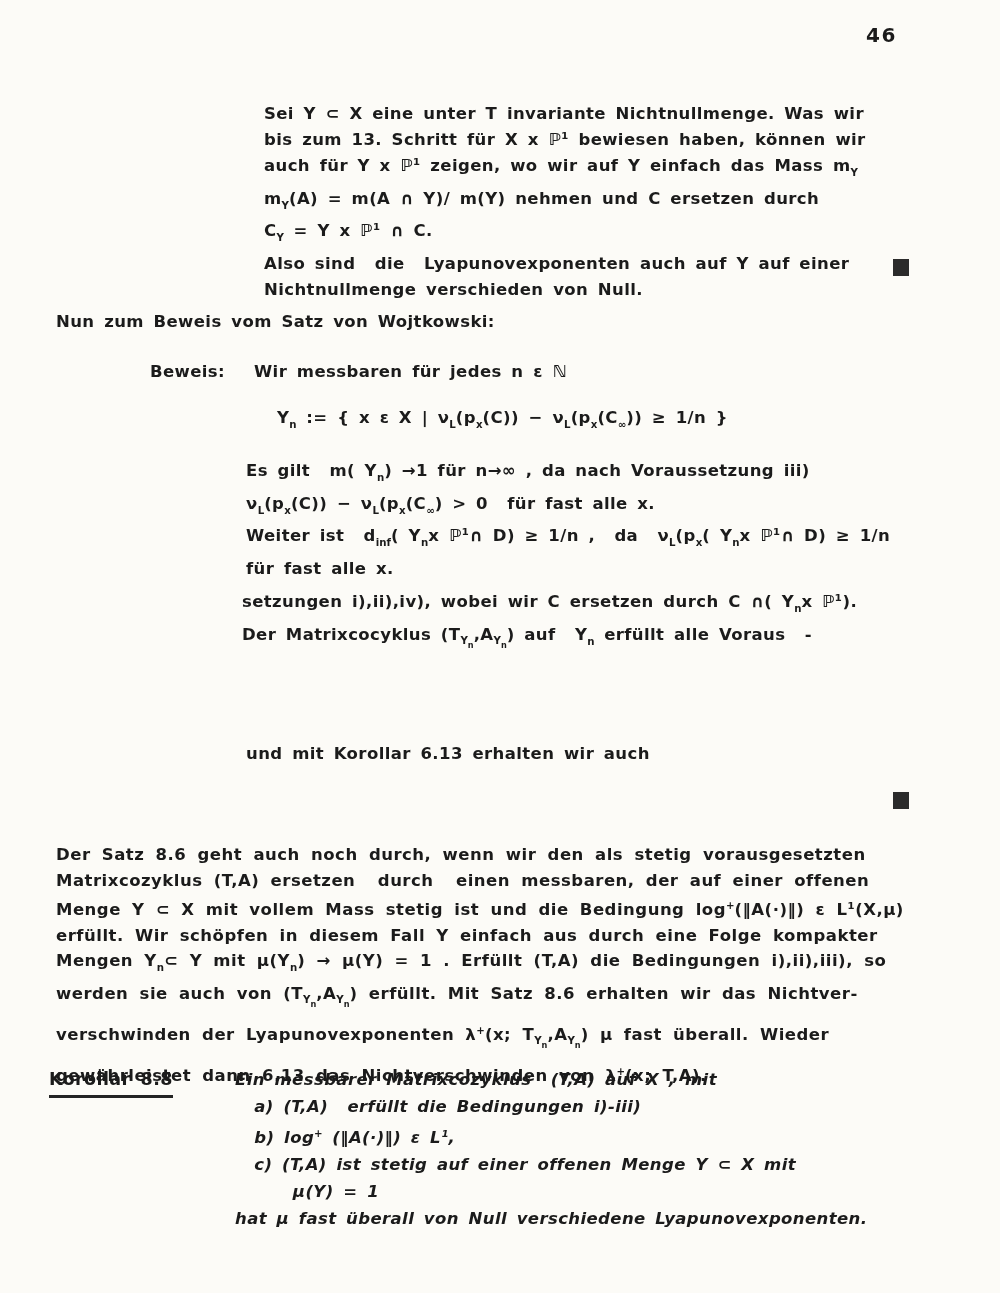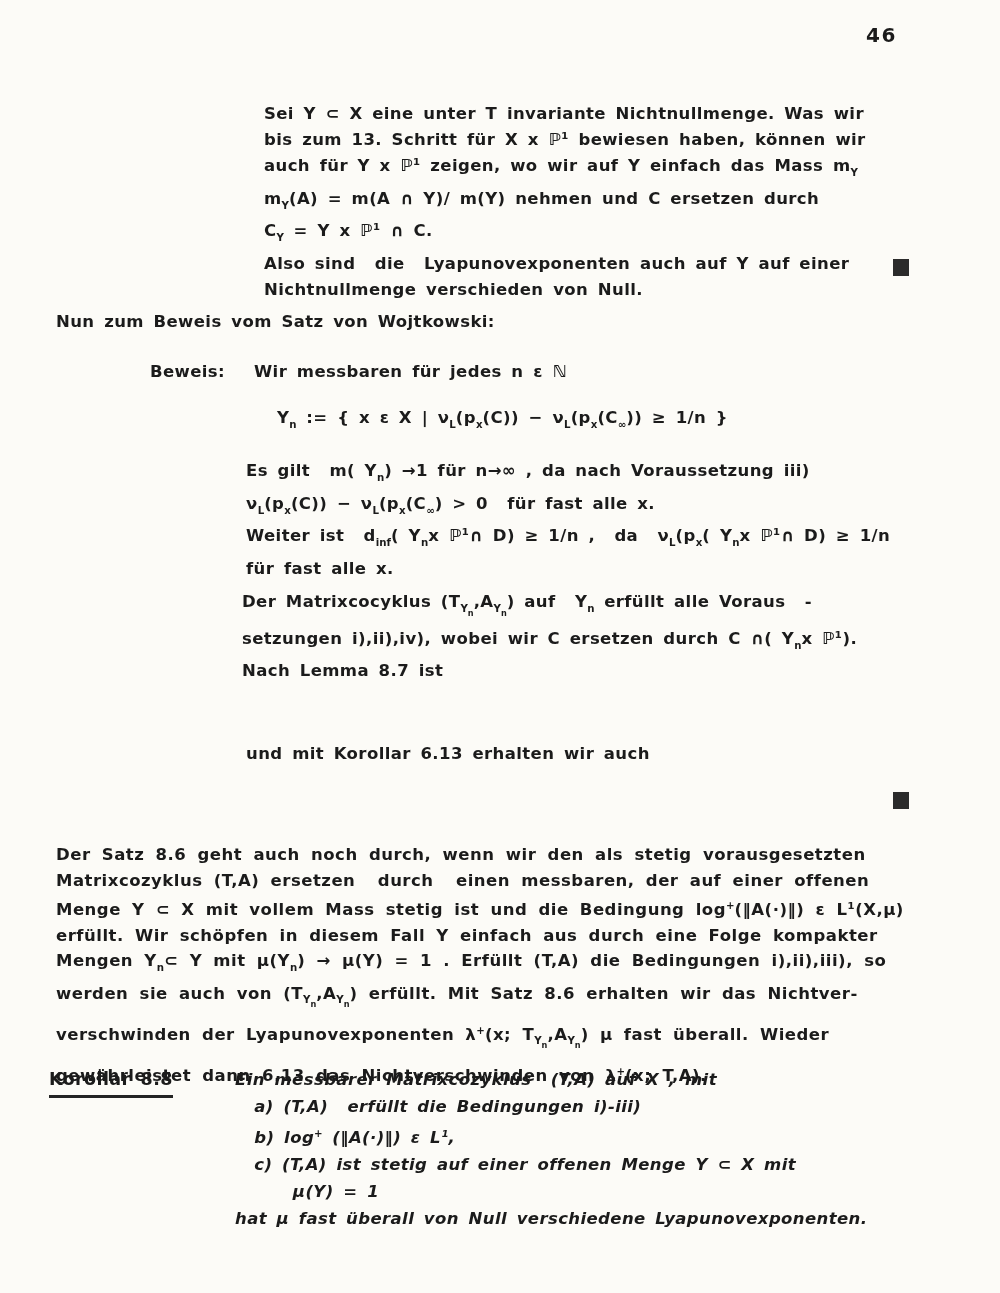--- a/index.html
+++ b/index.html
@@ -55,21 +55,21 @@
   <div class="qed qed1"></div>
 
   <div class="block b-nun">Nun zum Beweis vom Satz von Wojtkowski:</div>
 
   <div class="block b-beweis">Beweis:   Wir messbaren für jedes n ε ℕ</div>
 
   <div class="block b-f1">Y<sub>n</sub> := { x ε X | ν<sub>L</sub>(p<sub>x</sub>(C)) − ν<sub>L</sub>(p<sub>x</sub>(C<sub>∞</sub>)) ≥ 1/n }</div>
 
   <div class="block b-esgilt"><div class="line">Es gilt  m( Y<sub>n</sub>) →1 für n→∞ , da nach Voraussetzung iii)</div><div class="line">ν<sub>L</sub>(p<sub>x</sub>(C)) − ν<sub>L</sub>(p<sub>x</sub>(C<sub>∞</sub>) &gt; 0  für fast alle x.</div><div class="line">Weiter ist  d<sub>inf</sub>( Y<sub>n</sub>x ℙ¹∩ D) ≥ 1/n ,  da  ν<sub>L</sub>(p<sub>x</sub>( Y<sub>n</sub>x ℙ¹∩ D) ≥ 1/n</div><div class="line">für fast alle x.</div></div>
 
-  <div class="block b-matrix"><div class="line">Der Matrixcocyklus (T<sub>Y<sub>n</sub></sub>,A<sub>Y<sub>n</sub></sub>) auf  Y<sub>n</sub> erfüllt alle Voraus  -</div><div class="line">setzungen i),ii),iv), wobei wir C ersetzen durch C ∩( Y<sub>n</sub>x ℙ¹).</div><div class="line">Nach Lemma 8.7 ist</div></div>
+  <div class="block b-matrix"><div class="line">setzungen i),ii),iv), wobei wir C ersetzen durch C ∩( Y<sub>n</sub>x ℙ¹).</div><div class="line">Der Matrixcocyklus (T<sub>Y<sub>n</sub></sub>,A<sub>Y<sub>n</sub></sub>) auf  Y<sub>n</sub> erfüllt alle Voraus  -</div></div>
 
 
   <div class="block b-undmit">und mit Korollar 6.13 erhalten wir auch</div>
 
   <div class="qed qed2"></div>
 
   <div class="block b-satz"><div class="line">Der Satz 8.6 geht auch noch durch, wenn wir den als stetig vorausgesetzten</div><div class="line">Matrixcozyklus (T,A) ersetzen  durch  einen messbaren, der auf einer offenen</div><div class="line">Menge Y ⊂ X mit vollem Mass stetig ist und die Bedingung log<sup>+</sup>(‖A(·)‖) ε L¹(X,μ)</div><div class="line">erfüllt. Wir schöpfen in diesem Fall Y einfach aus durch eine Folge kompakter</div><div class="line">Mengen Y<sub>n</sub>⊂ Y mit μ(Y<sub>n</sub>) → μ(Y) = 1 . Erfüllt (T,A) die Bedingungen i),ii),iii), so</div><div class="line">werden sie auch von (T<sub>Y<sub>n</sub></sub>,A<sub>Y<sub>n</sub></sub>) erfüllt. Mit Satz 8.6 erhalten wir das Nichtver-</div><div class="line">verschwinden der Lyapunovexponenten λ<sup>+</sup>(x; T<sub>Y<sub>n</sub></sub>,A<sub>Y<sub>n</sub></sub>) μ fast überall. Wieder</div><div class="line">gewährleistet dann 6.13 das Nichtverschwinden von λ<sup>+</sup>(x; T,A).</div></div>
 
   <div class="block b-kor-label">Korollar 8.8</div>
 

